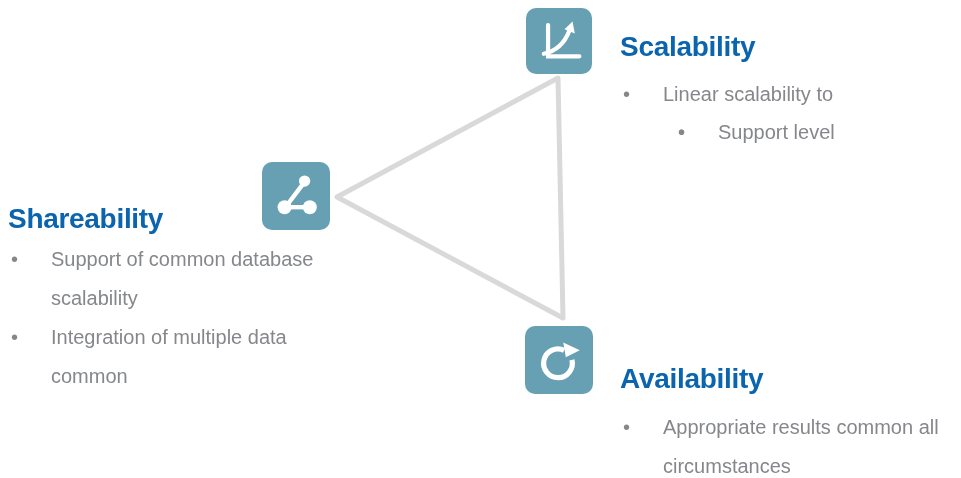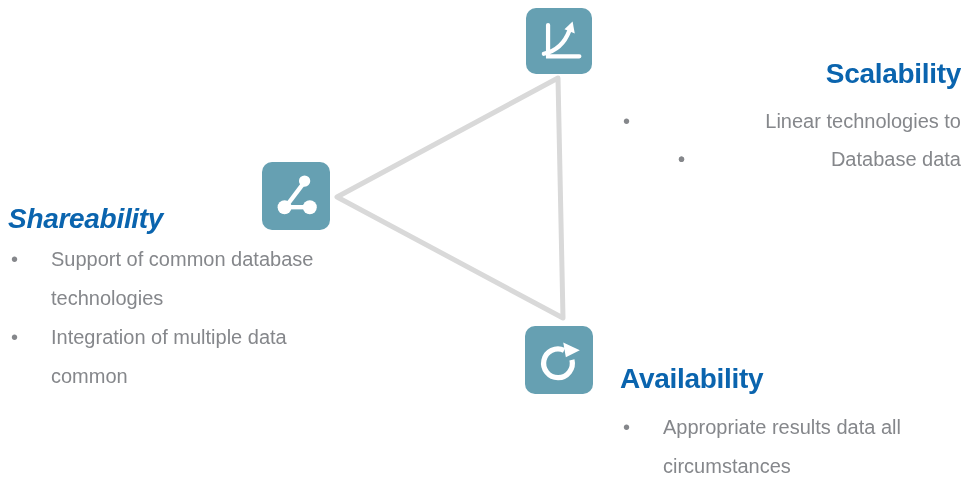--- a/index.html
+++ b/index.html
@@ -37,25 +37,25 @@
     position:relative;
     font-size:20px; color:#85878B;
     line-height:38px;
   }
   .bullets .marker { position:absolute; color:#85878B; }
   li.l1 { padding-left:43px; }
   li.l1 .marker { left:3px; }
   li.l2 { padding-left:98px; }
   li.l2 .marker { left:58px; }
 
-  #node-scalability  { left:620px; top:56px;  width:341px;text-align:right; }
+  #node-scalability  { left:620px; top:29px;  width:341px; }
   #node-scalability .bullets { margin-top:10px; }
 
   #node-shareability { left:8px;  top:200px; width:343px; }
-  #node-shareability .node-title { line-height:38px;font-style:italic; }
+  #node-shareability .node-title { line-height:38px; }
   #node-shareability .bullets { margin-top:2px; }
   #node-shareability .bullets li { line-height:39px; }
 
   #node-availability { left:620px; top:361px; width:343px; }
   #node-availability .bullets { margin-top:11px; }
   #node-availability .bullets li { line-height:39px; }
 </style>
 </head>
 <body>
 
@@ -88,49 +88,49 @@
       <path d="M 38 21 A 16.5 16.5 0 1 0 47 32" fill="none" stroke="#FFFFFF" stroke-width="6"></path>
       <polygon points="56,21 37,12 40,29" fill="#FFFFFF"></polygon>
     </svg>
   </div>
 
   <div class="node" id="node-scalability">
     <div class="node-title">Scalability</div>
     <ul class="bullets">
       <li class="l1">
         <span class="marker">•</span>
-        <span>Linear technologies to</span>
+        <span>Linear scalability to</span>
       </li>
       <li class="l2">
         <span class="marker">•</span>
       </li>
       <li class="l2">
         <span class="marker">•</span>
-        <span>Database data</span>
+        <span>Support level</span>
       </li>
     </ul>
   </div>
 
   <div class="node" id="node-shareability">
     <div class="node-title">Shareability</div>
     <ul class="bullets">
       <li class="l1">
         <span class="marker">•</span>
-        <span>Support of common database technologies</span>
+        <span>Support of common database scalability</span>
       </li>
       <li class="l1">
         <span class="marker">•</span>
         <span>Integration of multiple data common</span>
       </li>
     </ul>
   </div>
 
   <div class="node" id="node-availability">
     <div class="node-title">Availability</div>
     <ul class="bullets">
       <li class="l1">
         <span class="marker">•</span>
-        <span>Appropriate results data all circumstances</span>
+        <span>Appropriate results common all circumstances</span>
       </li>
     </ul>
   </div>
 
 </div>
 
 </body></html>

